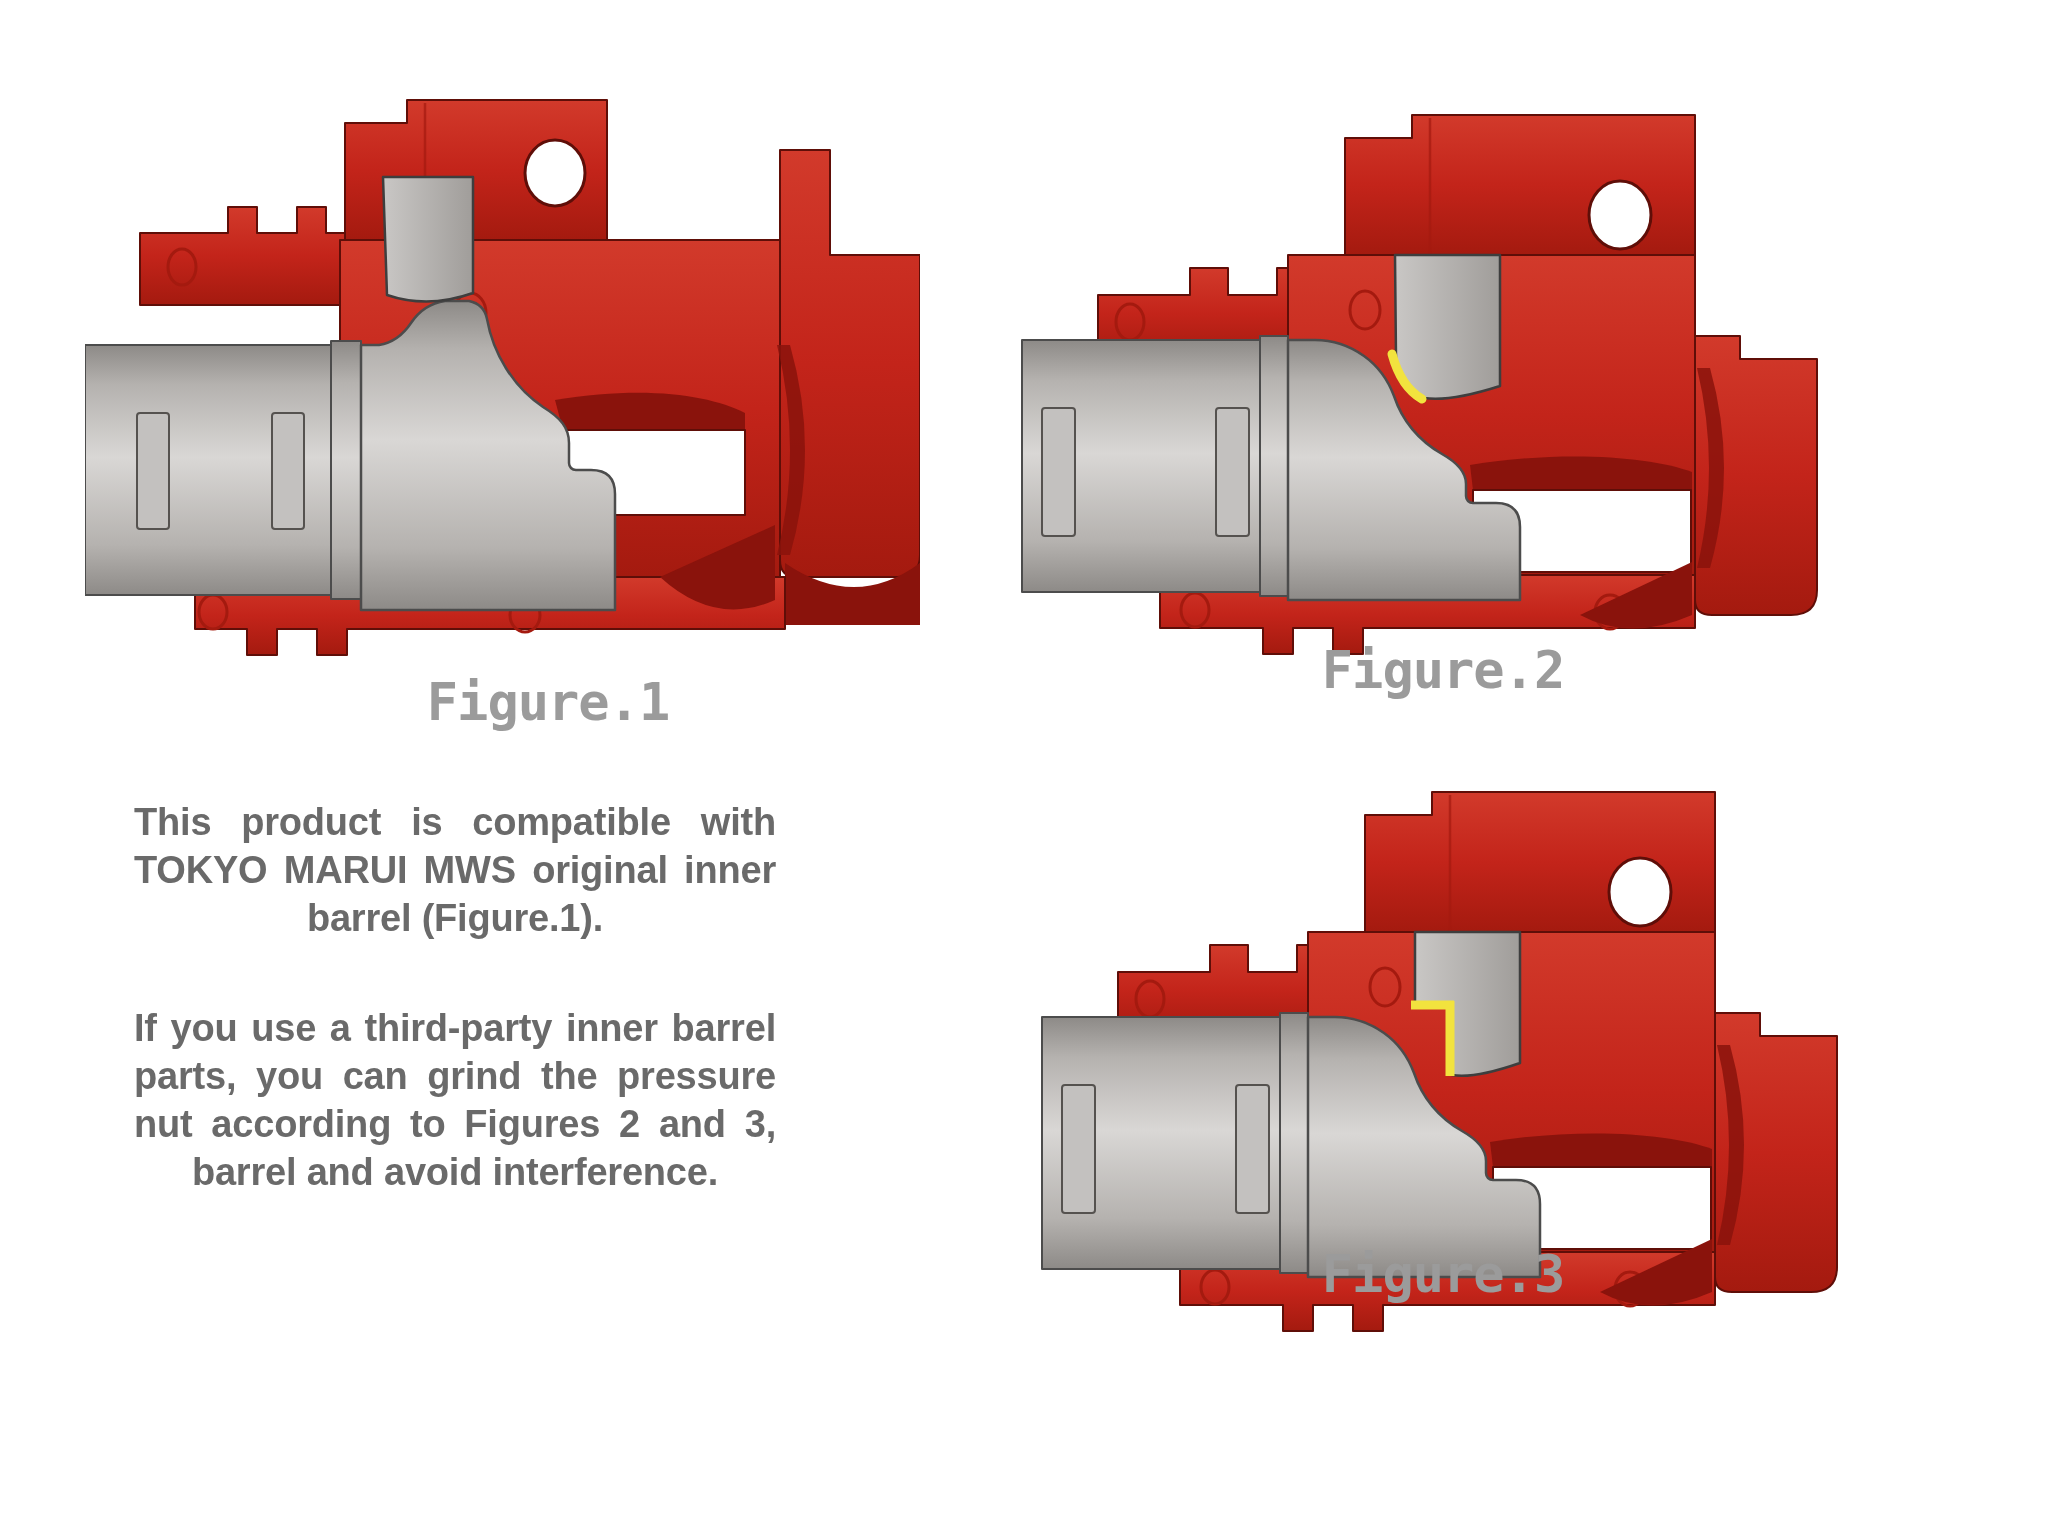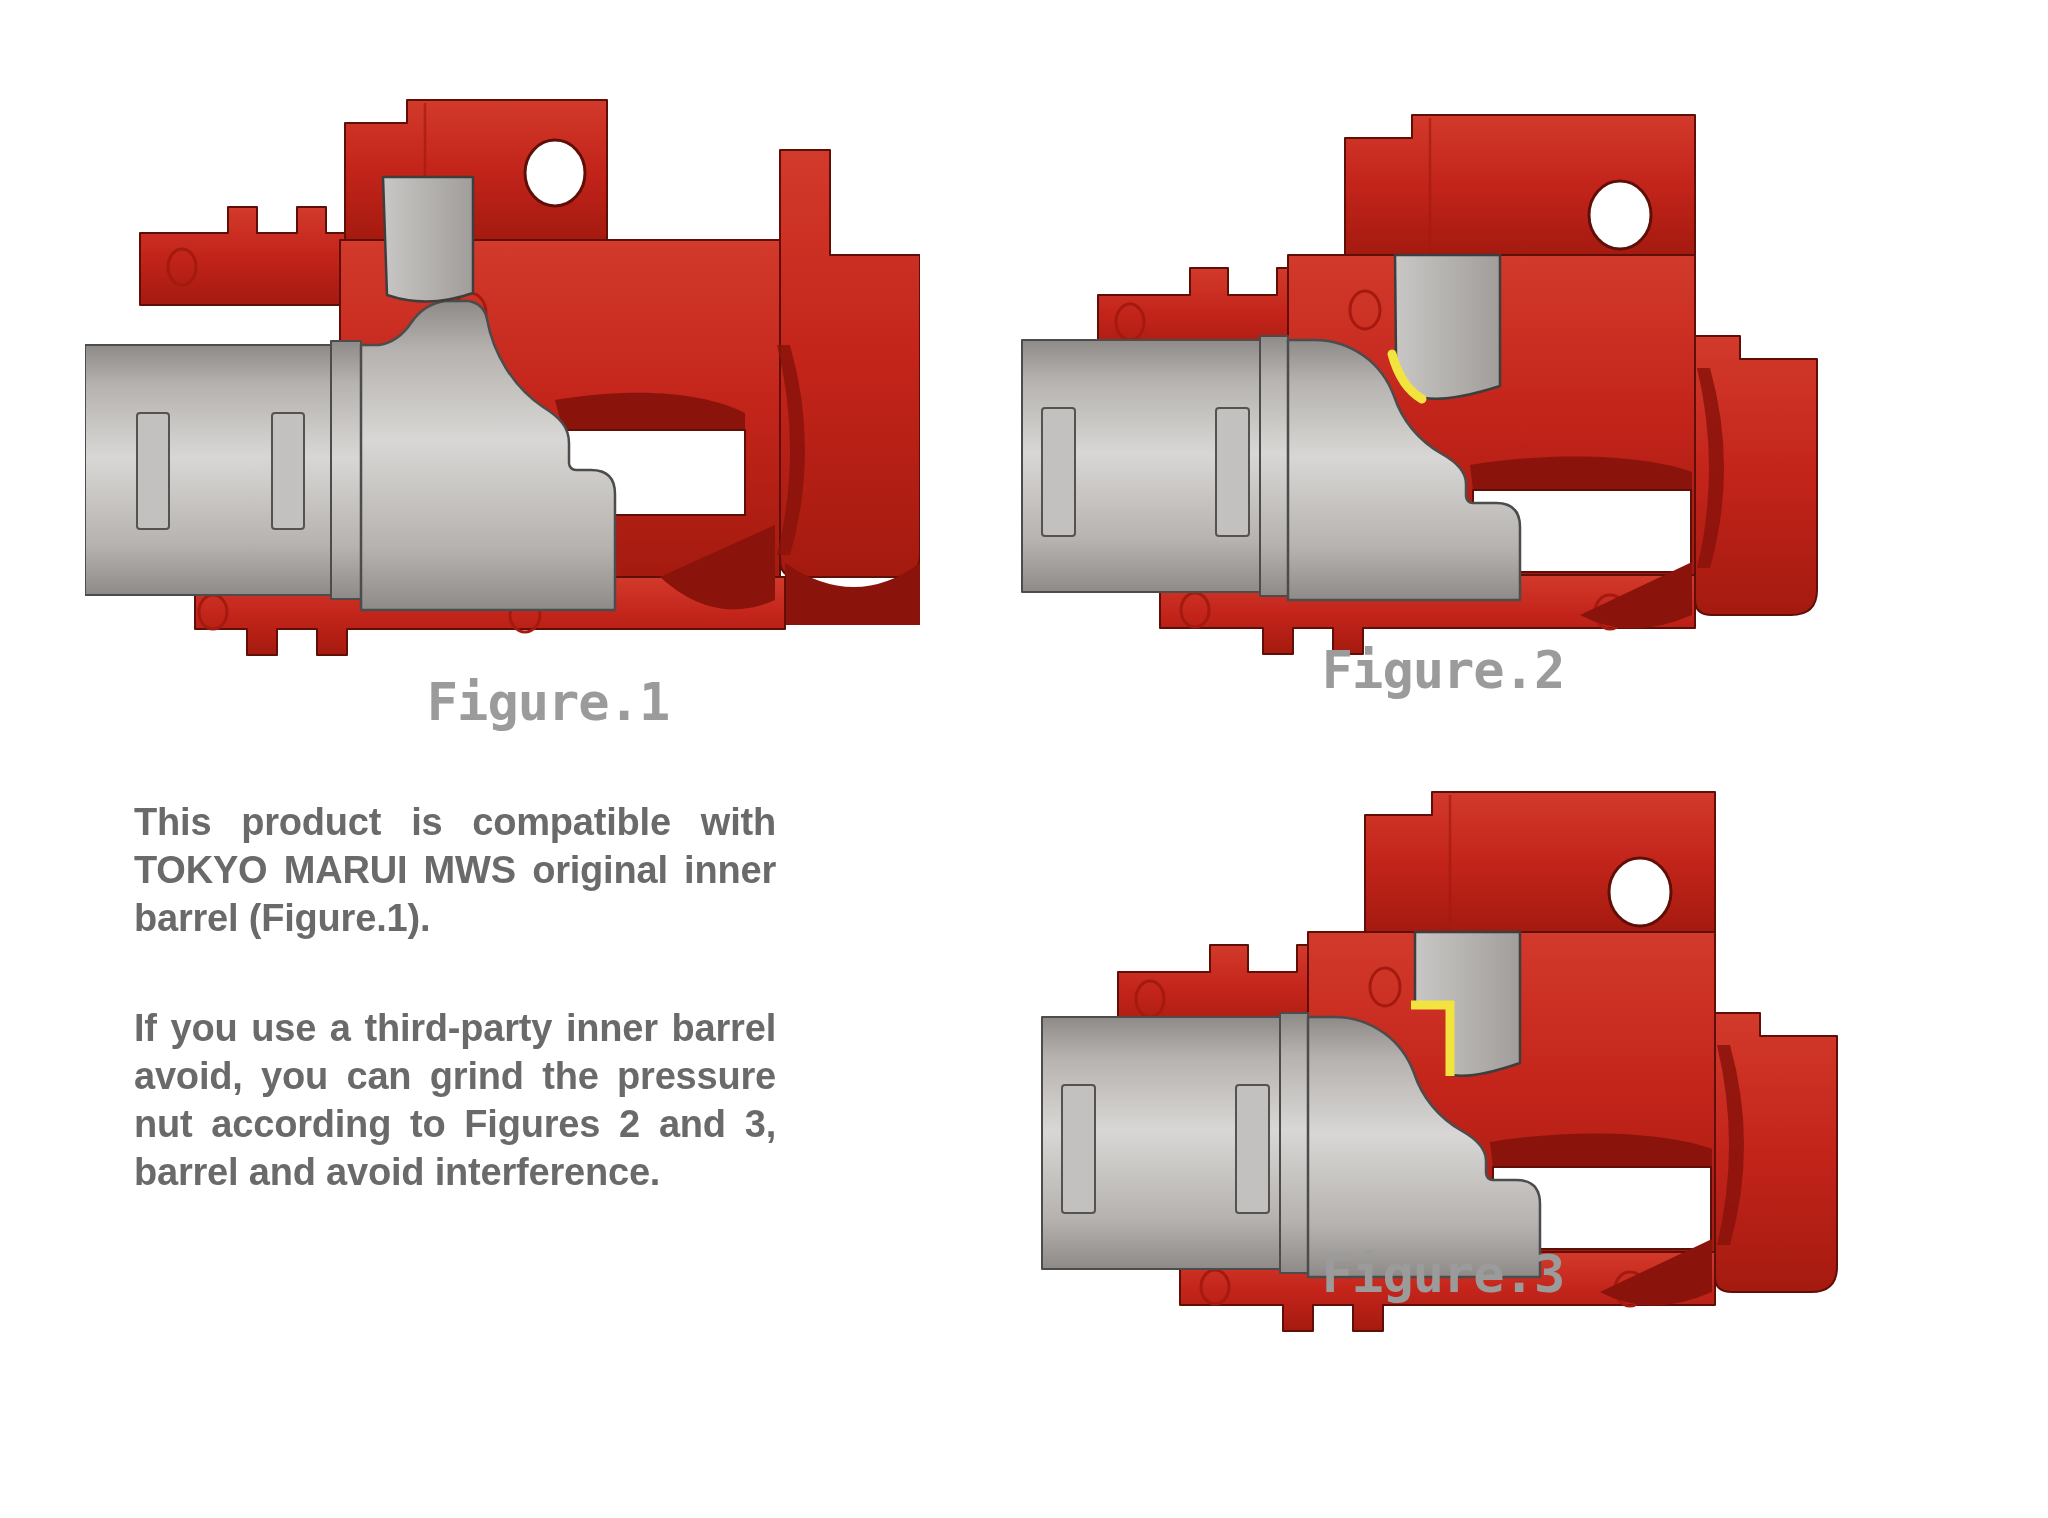--- a/index.html
+++ b/index.html
@@ -8,21 +8,21 @@
   .fig{position:absolute;}
   .fig svg{display:block;}
   .cap{position:absolute;width:266px;text-align:center;
        font-family:"DejaVu Sans Mono",monospace;font-weight:700;font-size:52px;
        color:var(--c-caption,#9b9b9b);letter-spacing:-1px;white-space:nowrap;}
   .textblock{position:absolute;left:134px;top:798px;width:642px;}
   .para{margin:0;font-weight:700;font-size:38px;line-height:48px;
         color:var(--c-text,#6a6a6a);letter-spacing:-0.2px;}
   .para + .para{margin-top:62px;}
   .jl{display:block;text-align:justify;text-align-last:justify;white-space:normal;}
-  .ll{display:block;text-align:left;}
+  .ll{display:block;text-align:center;}
   
   .st-red-hi{stop-color:var(--c-red-hi,#d5392b);}
   .st-red{stop-color:var(--c-red,#c4251a);}
   .st-red-lo{stop-color:var(--c-red-lo,#a51a0f);}
   .st-m-hi{stop-color:var(--c-metal-hi,#d9d7d5);}
   .st-m{stop-color:var(--c-metal,#b5b2af);}
   .st-m-lo{stop-color:var(--c-metal-lo,#8d8a87);}
   .st-n-hi{stop-color:var(--c-nut-hi,#c9c7c5);}
   .st-n-lo{stop-color:var(--c-nut-lo,#a09d9a);}
 </style>
@@ -154,19 +154,19 @@
   <div class="cap" style="left:1310px;top:1244px;">Figure.3</div>
 
   <div class="textblock">
     <p class="para">
       <span class="jl">This product is compatible with</span>
       <span class="jl">TOKYO MARUI MWS original inner</span>
       <span class="ll">barrel (Figure.1).</span>
     </p>
     <p class="para">
       <span class="jl">If you use a third-party inner barrel</span>
-      <span class="jl">avoid, you can grind the pressure</span>
+      <span class="jl">parts, you can grind the pressure</span>
       <span class="jl">nut according to Figures 2 and 3,</span>
       <span class="ll">barrel and avoid interference.</span>
     </p>
   </div>
 
 </div>
 
 </body></html>

